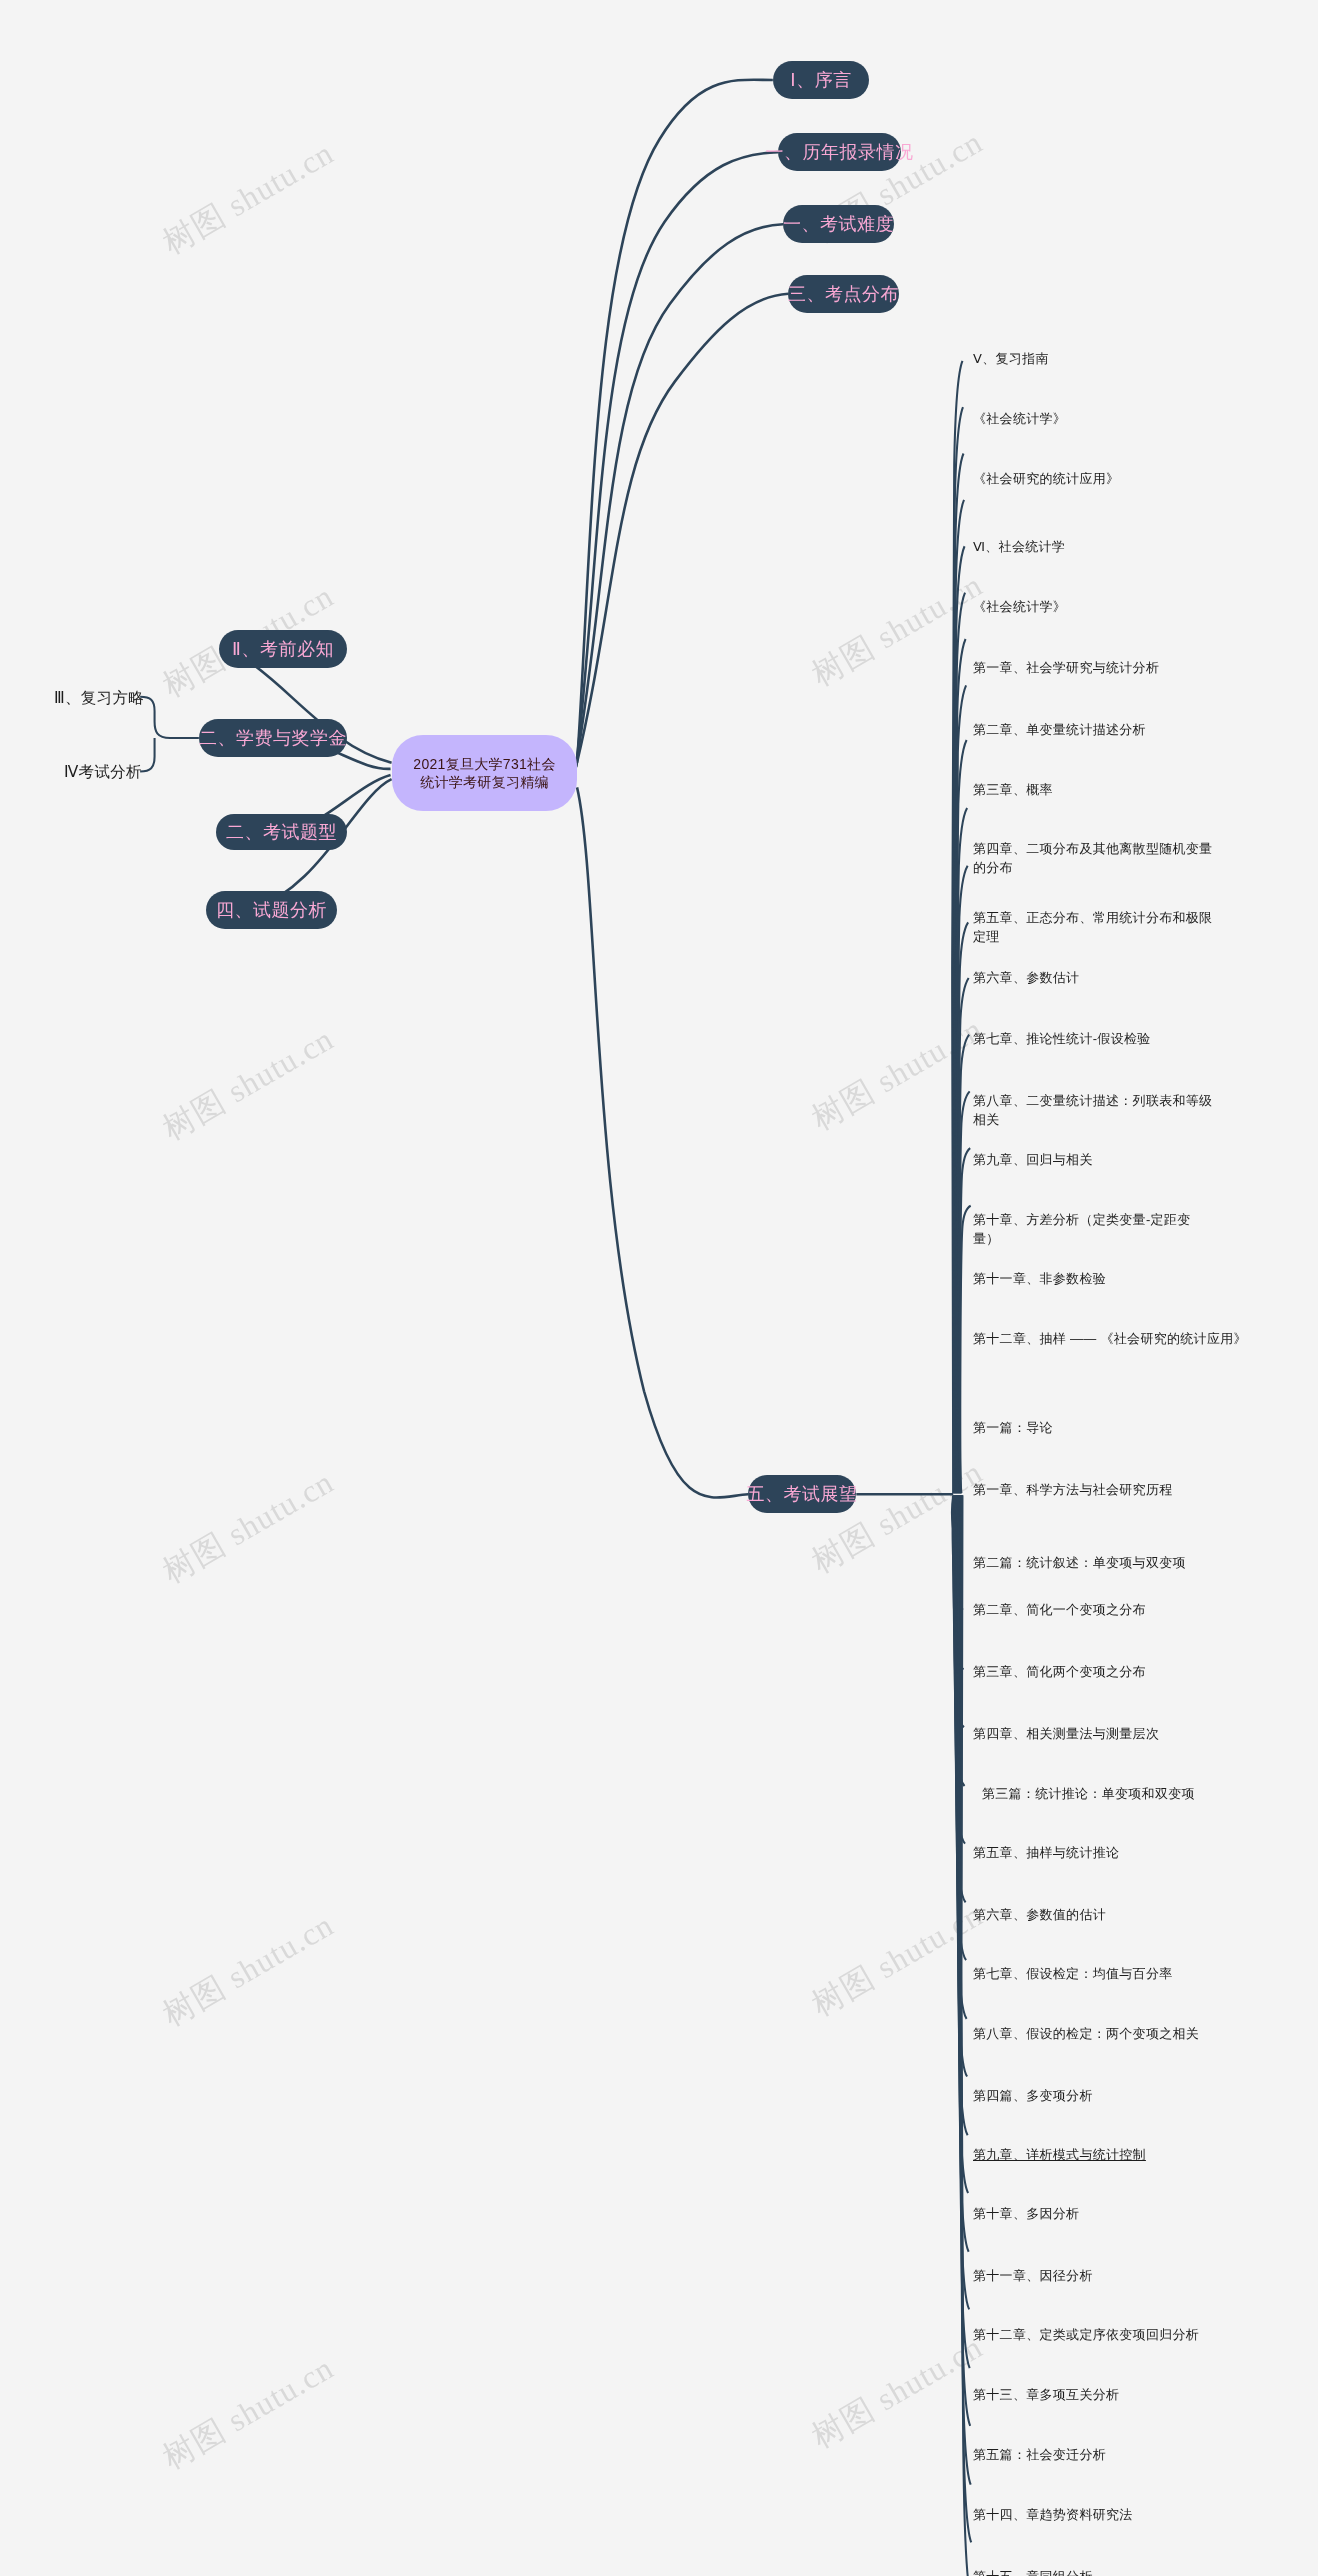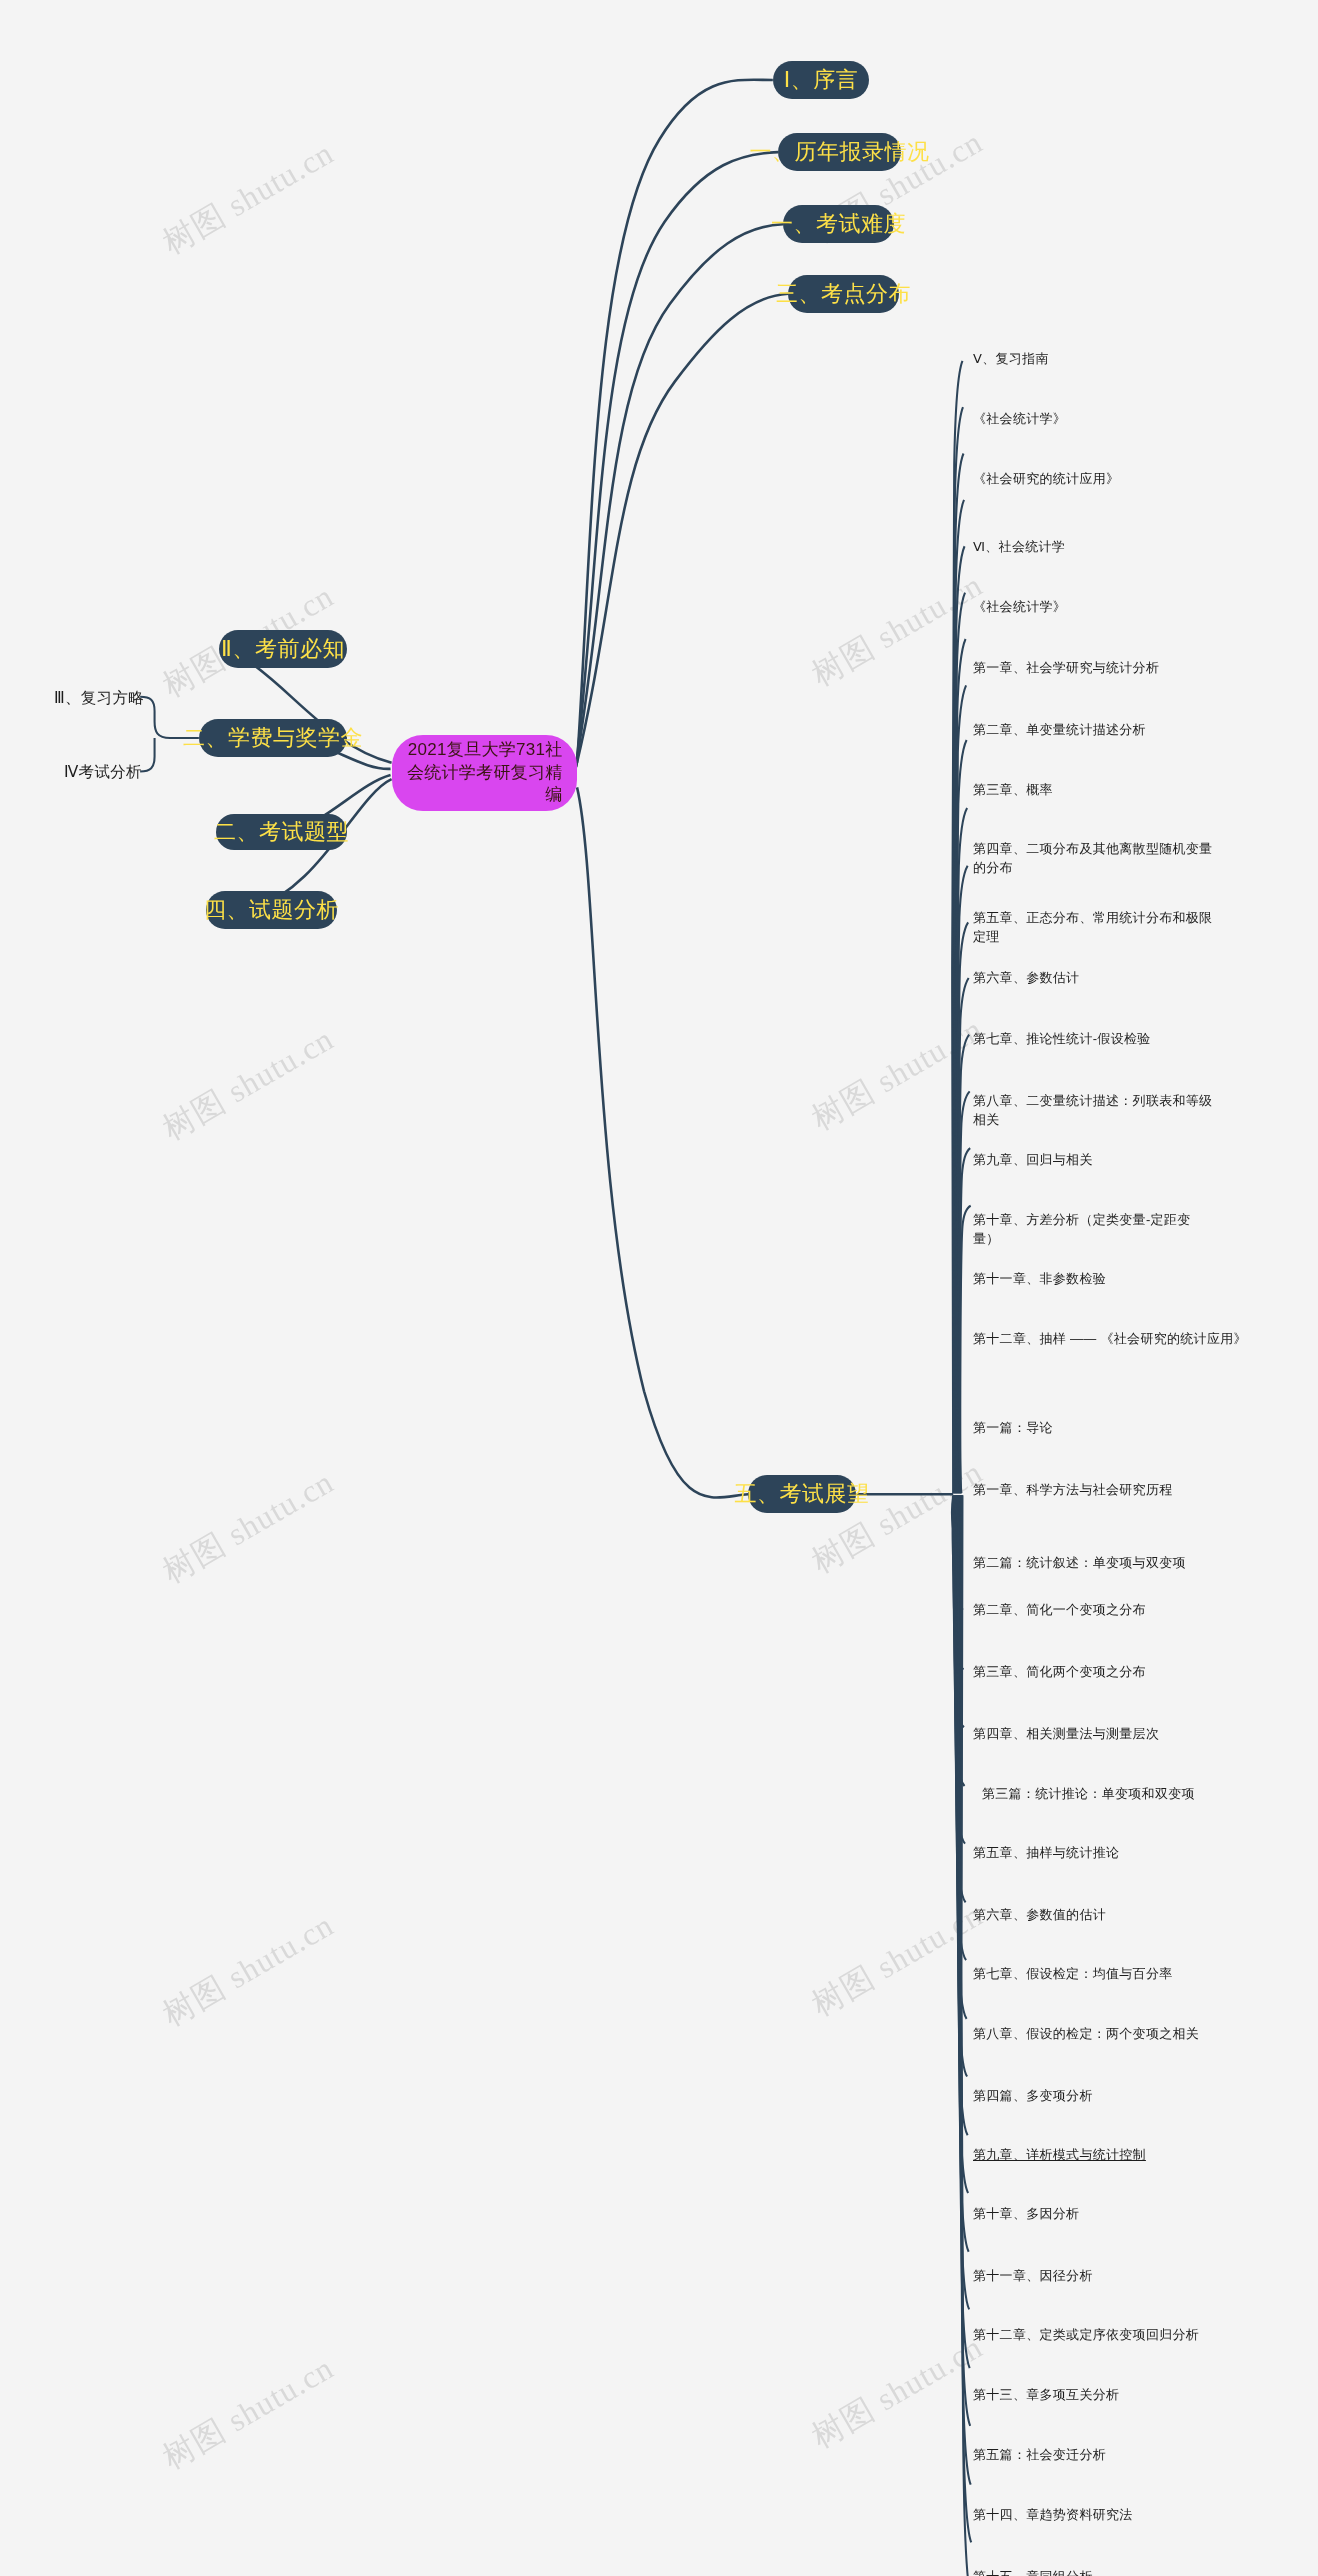--- a/index.html
+++ b/index.html
@@ -28,40 +28,39 @@
 
   
   #links{position:absolute;left:0;top:0;width:1319px;height:2664px;}
   #links path{fill:none;stroke:#2d4459;stroke-width:5;}
   #links path.thin{stroke-width:4;}
 
   
   .node{
     position:absolute;
     background:#2d4459;
-    color:#fde047;
+    color:#f9a8d4;
     border-radius:515px;
     display:flex;align-items:center;justify-content:center;
     text-align:center;
-    font-size:22px;
+    font-size:18px;
     letter-spacing:0.5px;
     box-sizing:border-box;
     padding:0 13.4px;
     white-space:nowrap;
   }
   .root{
-    background:#d946ef;
+    background:#c4b5fd;
     color:#3a1413;
     border-radius:31px;
-    font-size:17px;
+    font-size:14px;
     line-height:1.32;
     white-space:normal;
     padding:0 14.4px;
     letter-spacing:0.3px;
-    text-align:right;
   }
   .plain{
     position:absolute;
     color:#1d1d1d;
     font-size:15.5px;
     white-space:nowrap;
     letter-spacing:0.3px;
     text-align:center;
   }
   .leaf{

